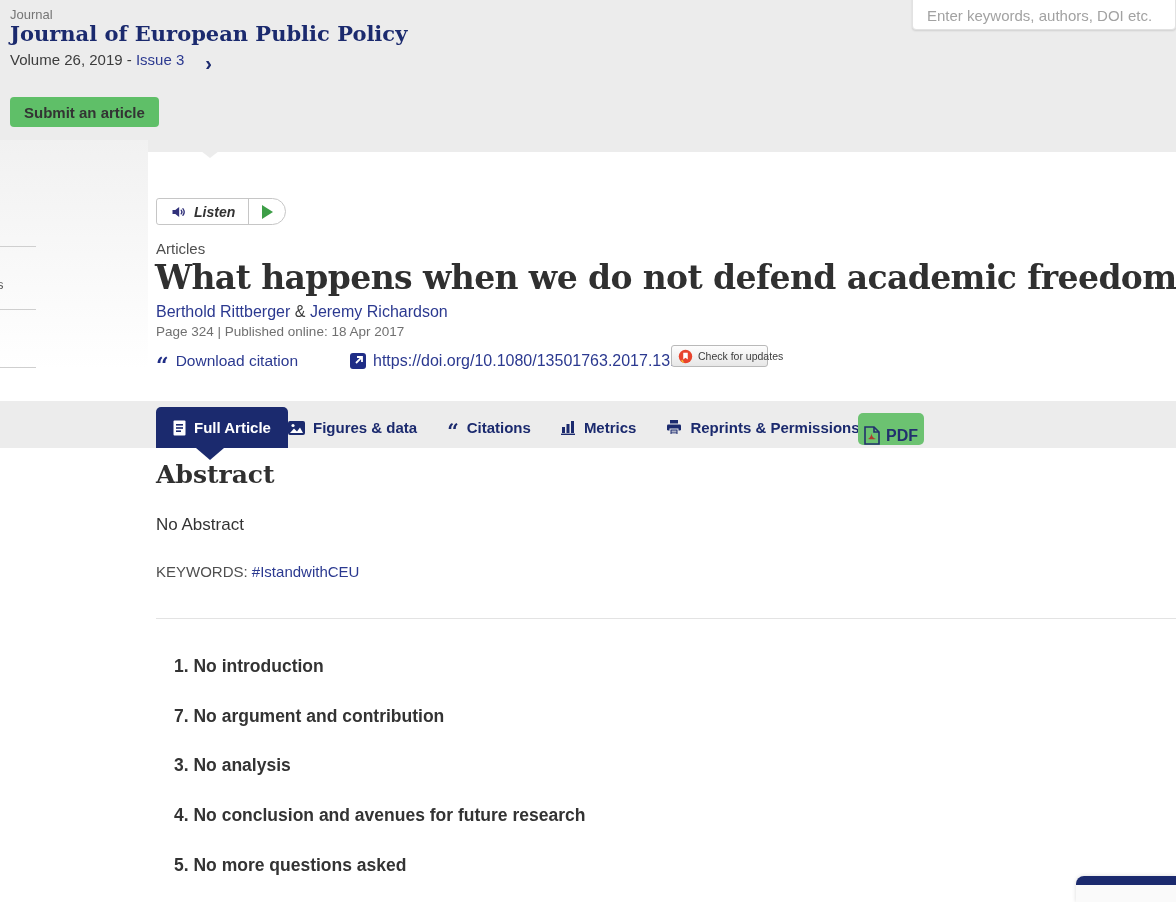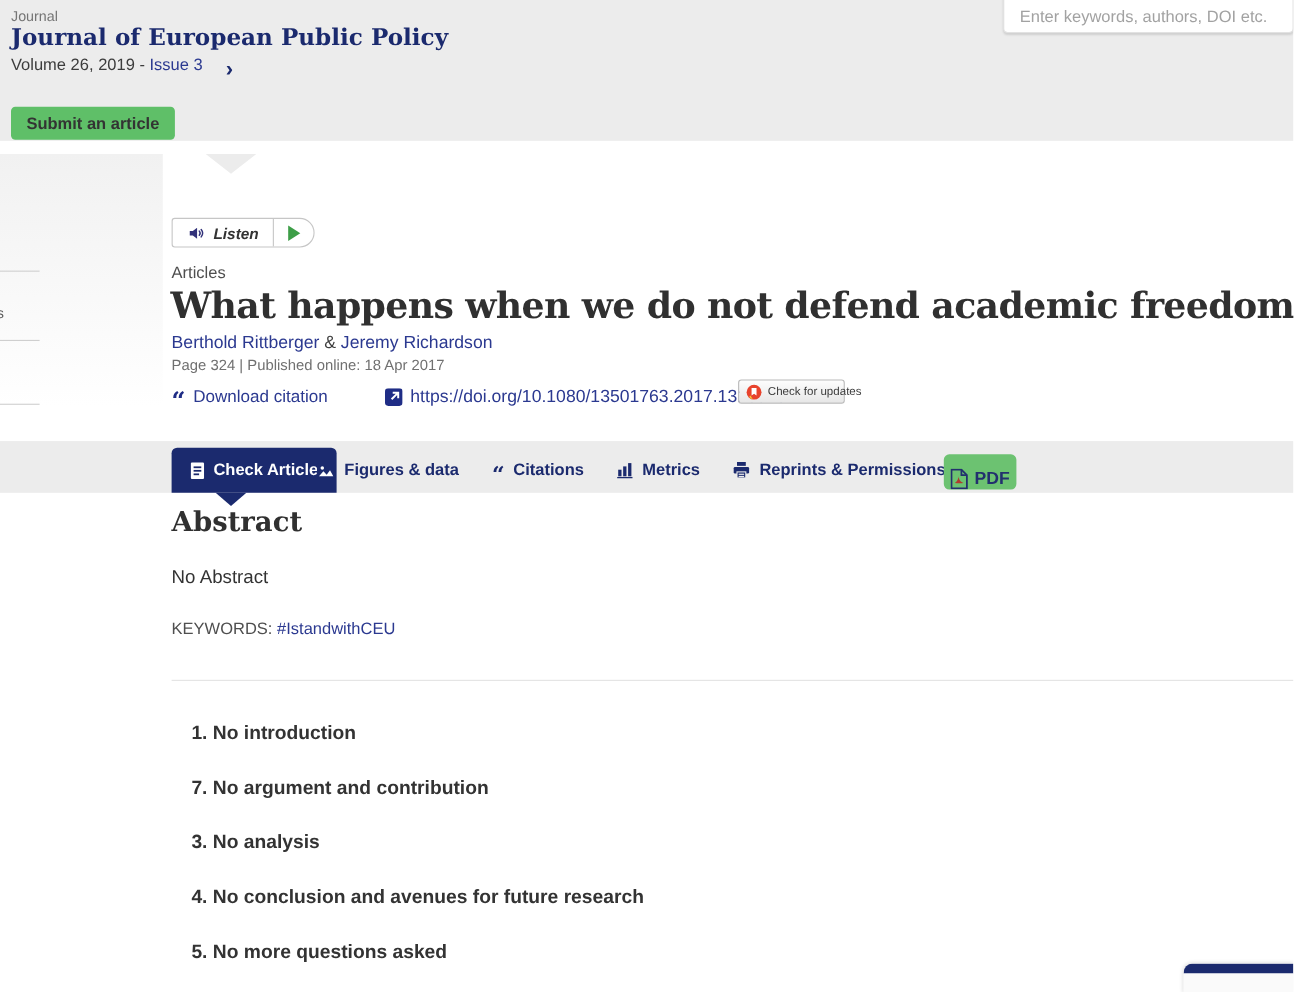--- a/index.html
+++ b/index.html
@@ -2,21 +2,21 @@
 <html><head>
 <meta charset="utf-8">
 <style>
   * { margin:0; padding:0; box-sizing:border-box; }
   html,body { background:#fff; }
   #page {
     position:relative; width:1176px; height:902px; overflow:hidden;
     background:#ffffff; font-family:"Liberation Sans", sans-serif; color:#333;
   }
   
-  .header-band { position:absolute; left:0; top:0; width:1176px; height:128px; background:#ececec; }
+  .header-band { position:absolute; left:0; top:0; width:1176px; height:152px; background:#ececec; }
   .journal-label { position:absolute; left:10px; top:7px; font-size:13px; color:#757575; }
   .journal-title-row { position:absolute; left:10px; top:21px; display:flex; align-items:center; gap:7px; cursor:pointer;flex-direction:column; }
   .journal-title { font-family:"DejaVu Serif","Liberation Serif",serif; font-weight:700; font-size:21px; color:#1b2a6e; }
   .journal-chevron { font-size:20px; color:#1b2a6e; font-weight:700; line-height:1; }
   .volume-row { position:absolute; left:10px; top:51px; font-size:15px; color:#3c3c3c; }
   .issue-link { color:#2b3990; text-decoration:none; cursor:pointer; }
   .btn { display:inline-flex; align-items:center; justify-content:center; height:30px; border:none;
          border-radius:4px; font-family:"Liberation Sans",sans-serif; font-weight:700; font-size:15px; cursor:pointer; }
   .btn-submit { position:absolute; left:10px; top:97px; padding:0 14px; background:#5fbf68; color:#333; }
   .btn-homepage { position:absolute; left:160px; top:97px; padding:0 16px; background:#1b2a6e; color:#fff; }
@@ -159,21 +159,21 @@
   <div class="tab-strip"></div>
   <div class="tab-active">
     <span>
       <svg width="13" height="16" viewBox="0 0 13 16">
         <rect x="0.5" y="0.5" width="12" height="15" rx="1" fill="#fff"></rect>
         <rect x="3" y="4" width="7" height="1.6" fill="#1b2a6e"></rect>
         <rect x="3" y="7.2" width="7" height="1.6" fill="#1b2a6e"></rect>
         <rect x="3" y="10.4" width="5" height="1.6" fill="#1b2a6e"></rect>
       </svg>
     </span>
-    <span>Check Article</span>
+    <span>Full Article</span>
   </div>
   <div class="tab-notch"></div>
   <div class="tab-links">
     <a class="tab-link">
       <span>
         <svg width="17" height="14" viewBox="0 0 17 14">
           <rect x="0" y="0" width="17" height="14" rx="2" fill="#1b2a6e"></rect>
           <circle cx="5" cy="4.5" r="1.6" fill="#fff"></circle>
           <path d="M2 12l4-4.5 3 3 3-4 3 5.5z" fill="#fff"></path>
         </svg>

